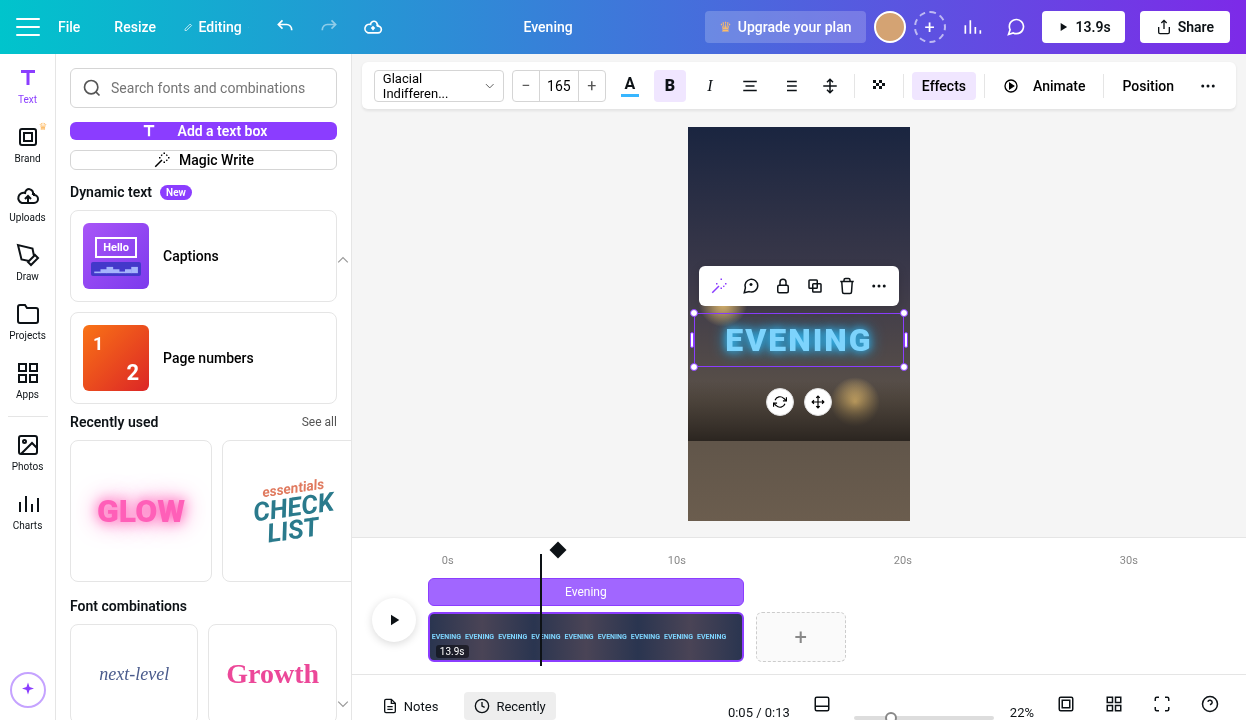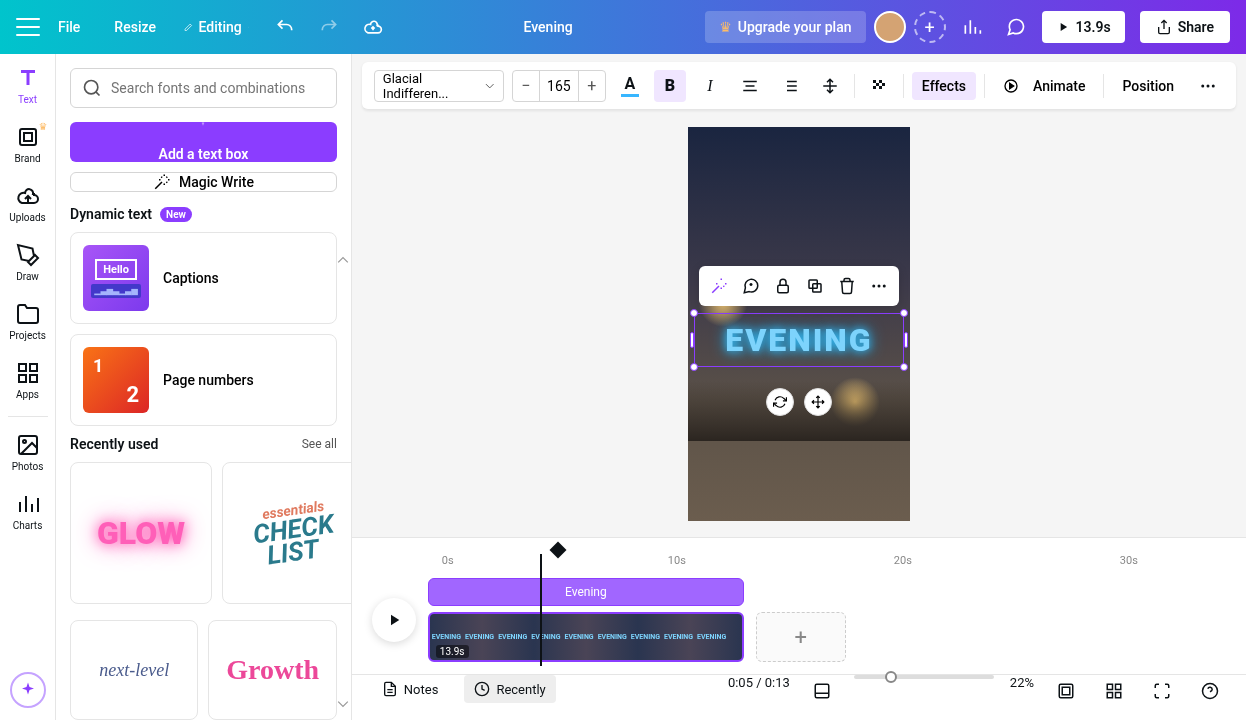--- a/index.html
+++ b/index.html
@@ -32,21 +32,21 @@
 .rail-item svg { width: 24px; height: 24px; }
 .rail-item .crown { position: absolute; top: 4px; right: 10px; color: #fdbc68; font-size: 10px; }
 .rail-divider { width: 40px; height: 1px; background: #e5e5e5; margin: 4px 0; }
 .rail-ai { width: 36px; height: 36px; border-radius: 50%; border: 2px solid #c5a3ff; display: flex; align-items: center; justify-content: center; margin-top: auto; margin-bottom: 12px; cursor: pointer; color: #8b3dff; }
 
 
 .panel { width: 344px; background: #fff; border-right: 1px solid #e5e5e5; display: flex; flex-direction: column; padding: 14px 14px 0; overflow-y: auto; position: relative; }
 .search-wrap { position: relative; margin-bottom: 14px; }
 .search-input { width: 100%; height: 40px; border: 1px solid #d5d5d5; border-radius: 6px; padding: 0 12px 0 40px; font-size: 14px; }
 .search-icon { position: absolute; left: 12px; top: 10px; color: #555; }
-.add-text-btn { width: 100%; height: 40px; background: #8b3dff; color: #fff; border: none; border-radius: 6px; font-size: 14px; font-weight: 600; cursor: pointer; display: flex; align-items: center; justify-content: center; gap: 20px; margin-bottom: 10px; flex-direction: column; }
+.add-text-btn { width: 100%; height: 40px; background: #8b3dff; color: #fff; border: none; border-radius: 6px; font-size: 14px; font-weight: 600; cursor: pointer; display: flex; align-items: center; justify-content: center; gap: 20px; margin-bottom: 10px; }
 .magic-btn { width: 100%; height: 40px; background: #fff; border: 1px solid #d5d5d5; border-radius: 6px; font-size: 14px; font-weight: 500; cursor: pointer; display: flex; align-items: center; justify-content: center; gap: 8px; margin-bottom: 14px; }
 .section-head { display: flex; align-items: center; gap: 8px; margin-bottom: 10px; }
 .section-title { font-size: 14px; font-weight: 600; color: #0d1216; }
 .new-badge { background: #8b3dff; color: #fff; font-size: 10px; font-weight: 600; padding: 2px 6px; border-radius: 8px; }
 .see-all { margin-left: auto; font-size: 12px; color: #555; cursor: pointer; }
 .dyn-card { border: 1px solid #e5e5e5; border-radius: 8px; padding: 12px; display: flex; align-items: center; gap: 14px; margin-bottom: 10px; cursor: pointer; }
 .dyn-thumb { width: 66px; height: 66px; border-radius: 6px; display: flex; flex-direction: column; align-items: center; justify-content: center; font-size: 12px; font-weight: 700; color: #fff; }
 .dyn-thumb.captions { background: linear-gradient(135deg, #a855f7, #7c3aed); }
 .dyn-thumb.captions .hello { border: 2px solid #fff; padding: 2px 6px; font-size: 11px; }
 .dyn-thumb.captions .wave { width: 50px; height: 14px; background: #4338ca; margin-top: 4px; border-radius: 2px; display: flex; align-items: center; justify-content: center; }
@@ -116,21 +116,21 @@
 .timeline-play { width: 44px; height: 44px; border-radius: 50%; background: #fff; box-shadow: 0 2px 8px rgba(0,0,0,0.15); border: none; cursor: pointer; display: flex; align-items: center; justify-content: center; }
 .tracks-col { display: flex; flex-direction: column; gap: 6px; position: relative; }
 .audio-track { width: 316px; height: 28px; background: #a166ff; border-radius: 6px; display: flex; align-items: center; justify-content: center; color: #fff; font-size: 12px; border: 1px solid #8b3dff; }
 .video-track { width: 316px; height: 50px; border: 2px solid #8b3dff; border-radius: 6px; background: linear-gradient(90deg, #2a3550, #4a4456, #2a3550, #4a4456, #2a3550, #4a4456, #2a3550); position: relative; display: flex; align-items: center; overflow: hidden; }
 .video-track .thumb-label { font-size: 7px; color: #7dd3fc; font-weight: 700; padding: 0 2px; }
 .video-track .duration-label { position: absolute; bottom: 2px; left: 6px; font-size: 10px; color: #fff; background: rgba(0,0,0,0.5); padding: 1px 4px; border-radius: 3px; }
 .playhead-line { position: absolute; top: -24px; bottom: -4px; width: 2px; background: #0d1216; left: 112px; }
 .add-scene { width: 90px; height: 50px; border: 1px dashed #ccc; border-radius: 6px; background: #fafafa; display: flex; align-items: center; justify-content: center; font-size: 22px; color: #888; cursor: pointer; align-self: flex-end; }
 
 
-.bottom-bar { height: 46px; background: #fff; border-top: 1px solid #e5e5e5; display: flex; align-items: flex-start; padding: 0 20px; gap: 16px; }
+.bottom-bar { height: 46px; background: #fff; border-top: 1px solid #e5e5e5; display: flex; align-items: flex-end; padding: 0 20px; gap: 16px; }
 .bb-btn { border: none; background: transparent; font-size: 13px; color: #0d1216; cursor: pointer; display: flex; align-items: center; gap: 6px; padding: 6px 10px; border-radius: 4px; }
 .bb-btn.active { background: #eee; }
 .bb-time { font-size: 13px; color: #0d1216; margin-left: auto; }
 .bb-icon-btn { width: 32px; height: 32px; border: none; background: transparent; cursor: pointer; display: flex; align-items: center; justify-content: center; color: #0d1216; }
 .zoom-slider { width: 140px; height: 4px; background: #ddd; border-radius: 2px; position: relative; cursor: pointer; }
 .zoom-slider .thumb { position: absolute; width: 12px; height: 12px; background: #fff; border: 2px solid #888; border-radius: 50%; top: -4px; left: 22%; }
 .zoom-val { font-size: 13px; color: #0d1216; }
 </style>
 </head>
 <body>
@@ -334,20 +334,23 @@
       <div class="recent-card">
         <div class="check-text">
           <span class="ess">essentials</span>
           <span class="chk">CHECK</span>
           <span class="chk">LIST</span>
         </div>
       </div>
 
     </div>
 
+    <div class="section-head">
+      <span class="section-title">Font combinations</span>
+    </div>
     <div class="combo-row">
       <div class="combo-card">
         <span class="nextlevel">next-level</span>
       </div>
       <div class="combo-card">
         <span class="growth">Growth</span>
       </div>
     </div>
     <svg class="scroll-down-mini" width="12" height="12" viewBox="0 0 10 10">
         <path d="M1 3l4 4 4-4" stroke="currentColor" fill="none"></path>

